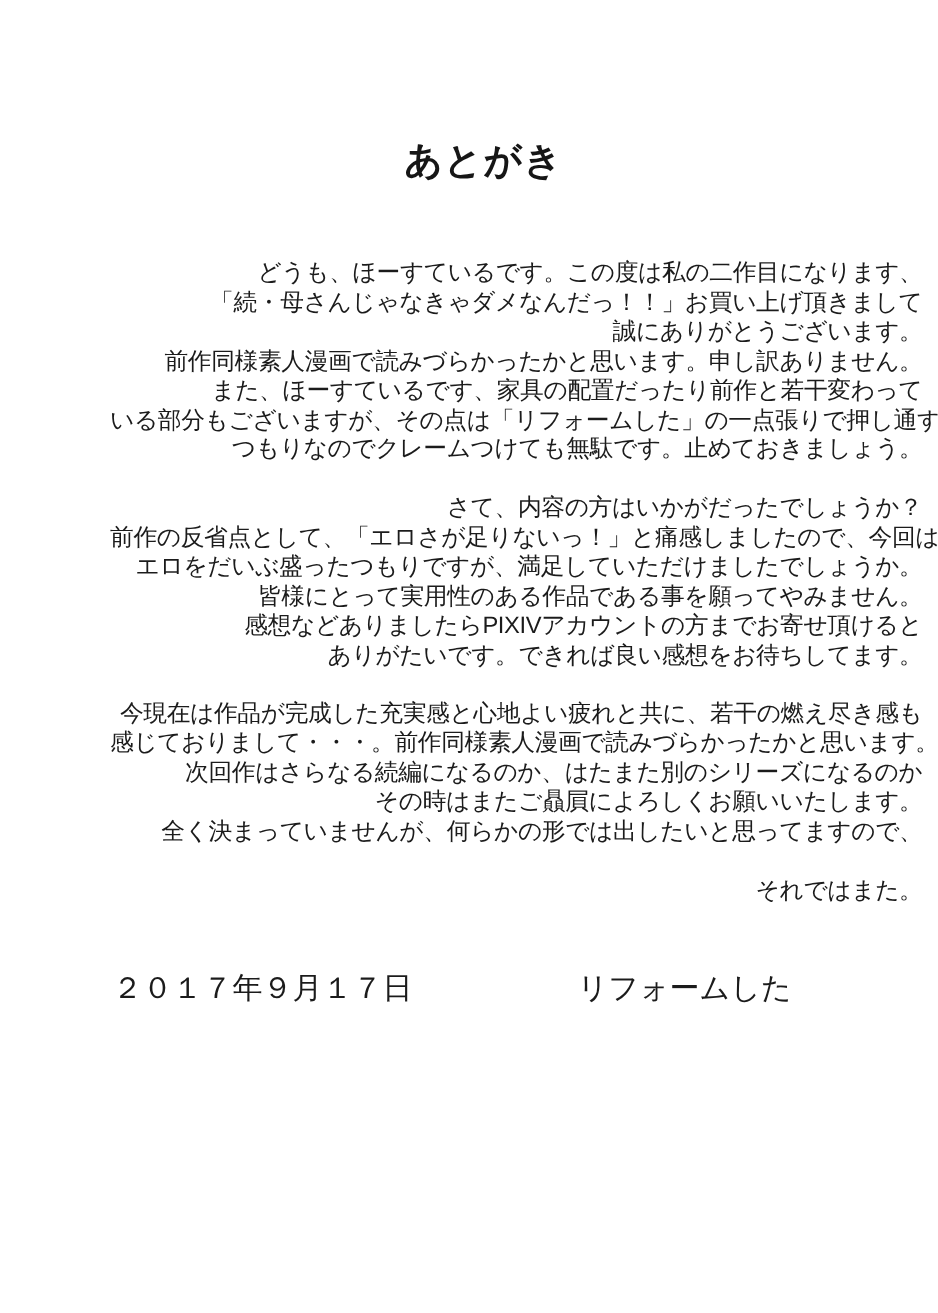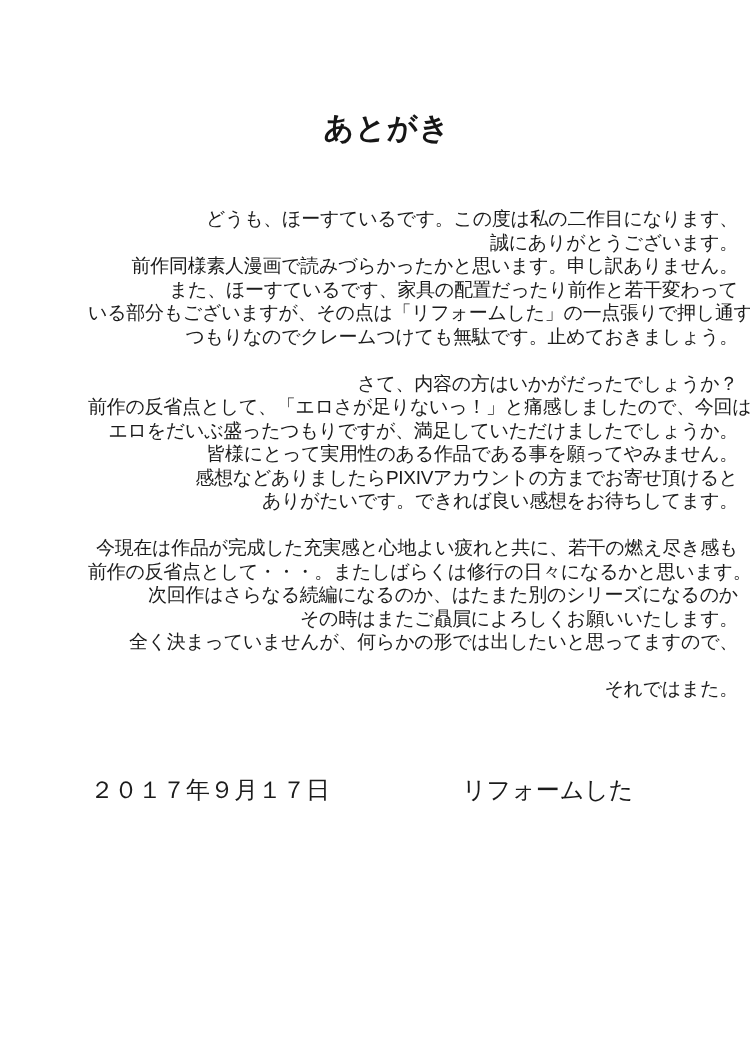--- a/index.html
+++ b/index.html
@@ -70,37 +70,38 @@
   }
 </style>
 </head>
 <body>
 
 <div class="page">
   <h1 class="title">あとがき</h1>
   <div class="body-text" id="paragraphs">
       <div class="paragraph">
         <div class="text-line">どうも、ほーすているです。この度は私の二作目になります、</div>
+        <div class="text-line">「続・母さんじゃなきゃダメなんだっ！！」お買い上げ頂きまして</div>
         <div class="text-line">誠にありがとうございます。</div>
         <div class="text-line">前作同様素人漫画で読みづらかったかと思います。申し訳ありません。</div>
         <div class="text-line">また、ほーすているです、家具の配置だったり前作と若干変わって</div>
         <div class="text-line">いる部分もございますが、その点は「リフォームした」の一点張りで押し通す</div>
         <div class="text-line">つもりなのでクレームつけても無駄です。止めておきましょう。</div>
       </div>
       <div class="paragraph">
         <div class="text-line">さて、内容の方はいかがだったでしょうか？</div>
         <div class="text-line">前作の反省点として、「エロさが足りないっ！」と痛感しましたので、今回は</div>
         <div class="text-line">エロをだいぶ盛ったつもりですが、満足していただけましたでしょうか。</div>
         <div class="text-line">皆様にとって実用性のある作品である事を願ってやみません。</div>
         <div class="text-line">感想などありましたらPIXIVアカウントの方までお寄せ頂けると</div>
         <div class="text-line">ありがたいです。できれば良い感想をお待ちしてます。</div>
       </div>
       <div class="paragraph">
         <div class="text-line">今現在は作品が完成した充実感と心地よい疲れと共に、若干の燃え尽き感も</div>
-        <div class="text-line">前作の反省点として・・・。またしばらくは修行の日々になるかと思います。</div>
+        <div class="text-line">感じておりまして・・・。前作同様素人漫画で読みづらかったかと思います。</div>
         <div class="text-line">次回作はさらなる続編になるのか、はたまた別のシリーズになるのか</div>
         <div class="text-line">その時はまたご贔屓によろしくお願いいたします。</div>
         <div class="text-line">全く決まっていませんが、何らかの形では出したいと思ってますので、</div>
       </div>
       <div class="paragraph">
         <div class="text-line">それではまた。</div>
       </div>
     </div>
   <div class="footer">
     <span class="date">２０１７年９月１７日</span>

